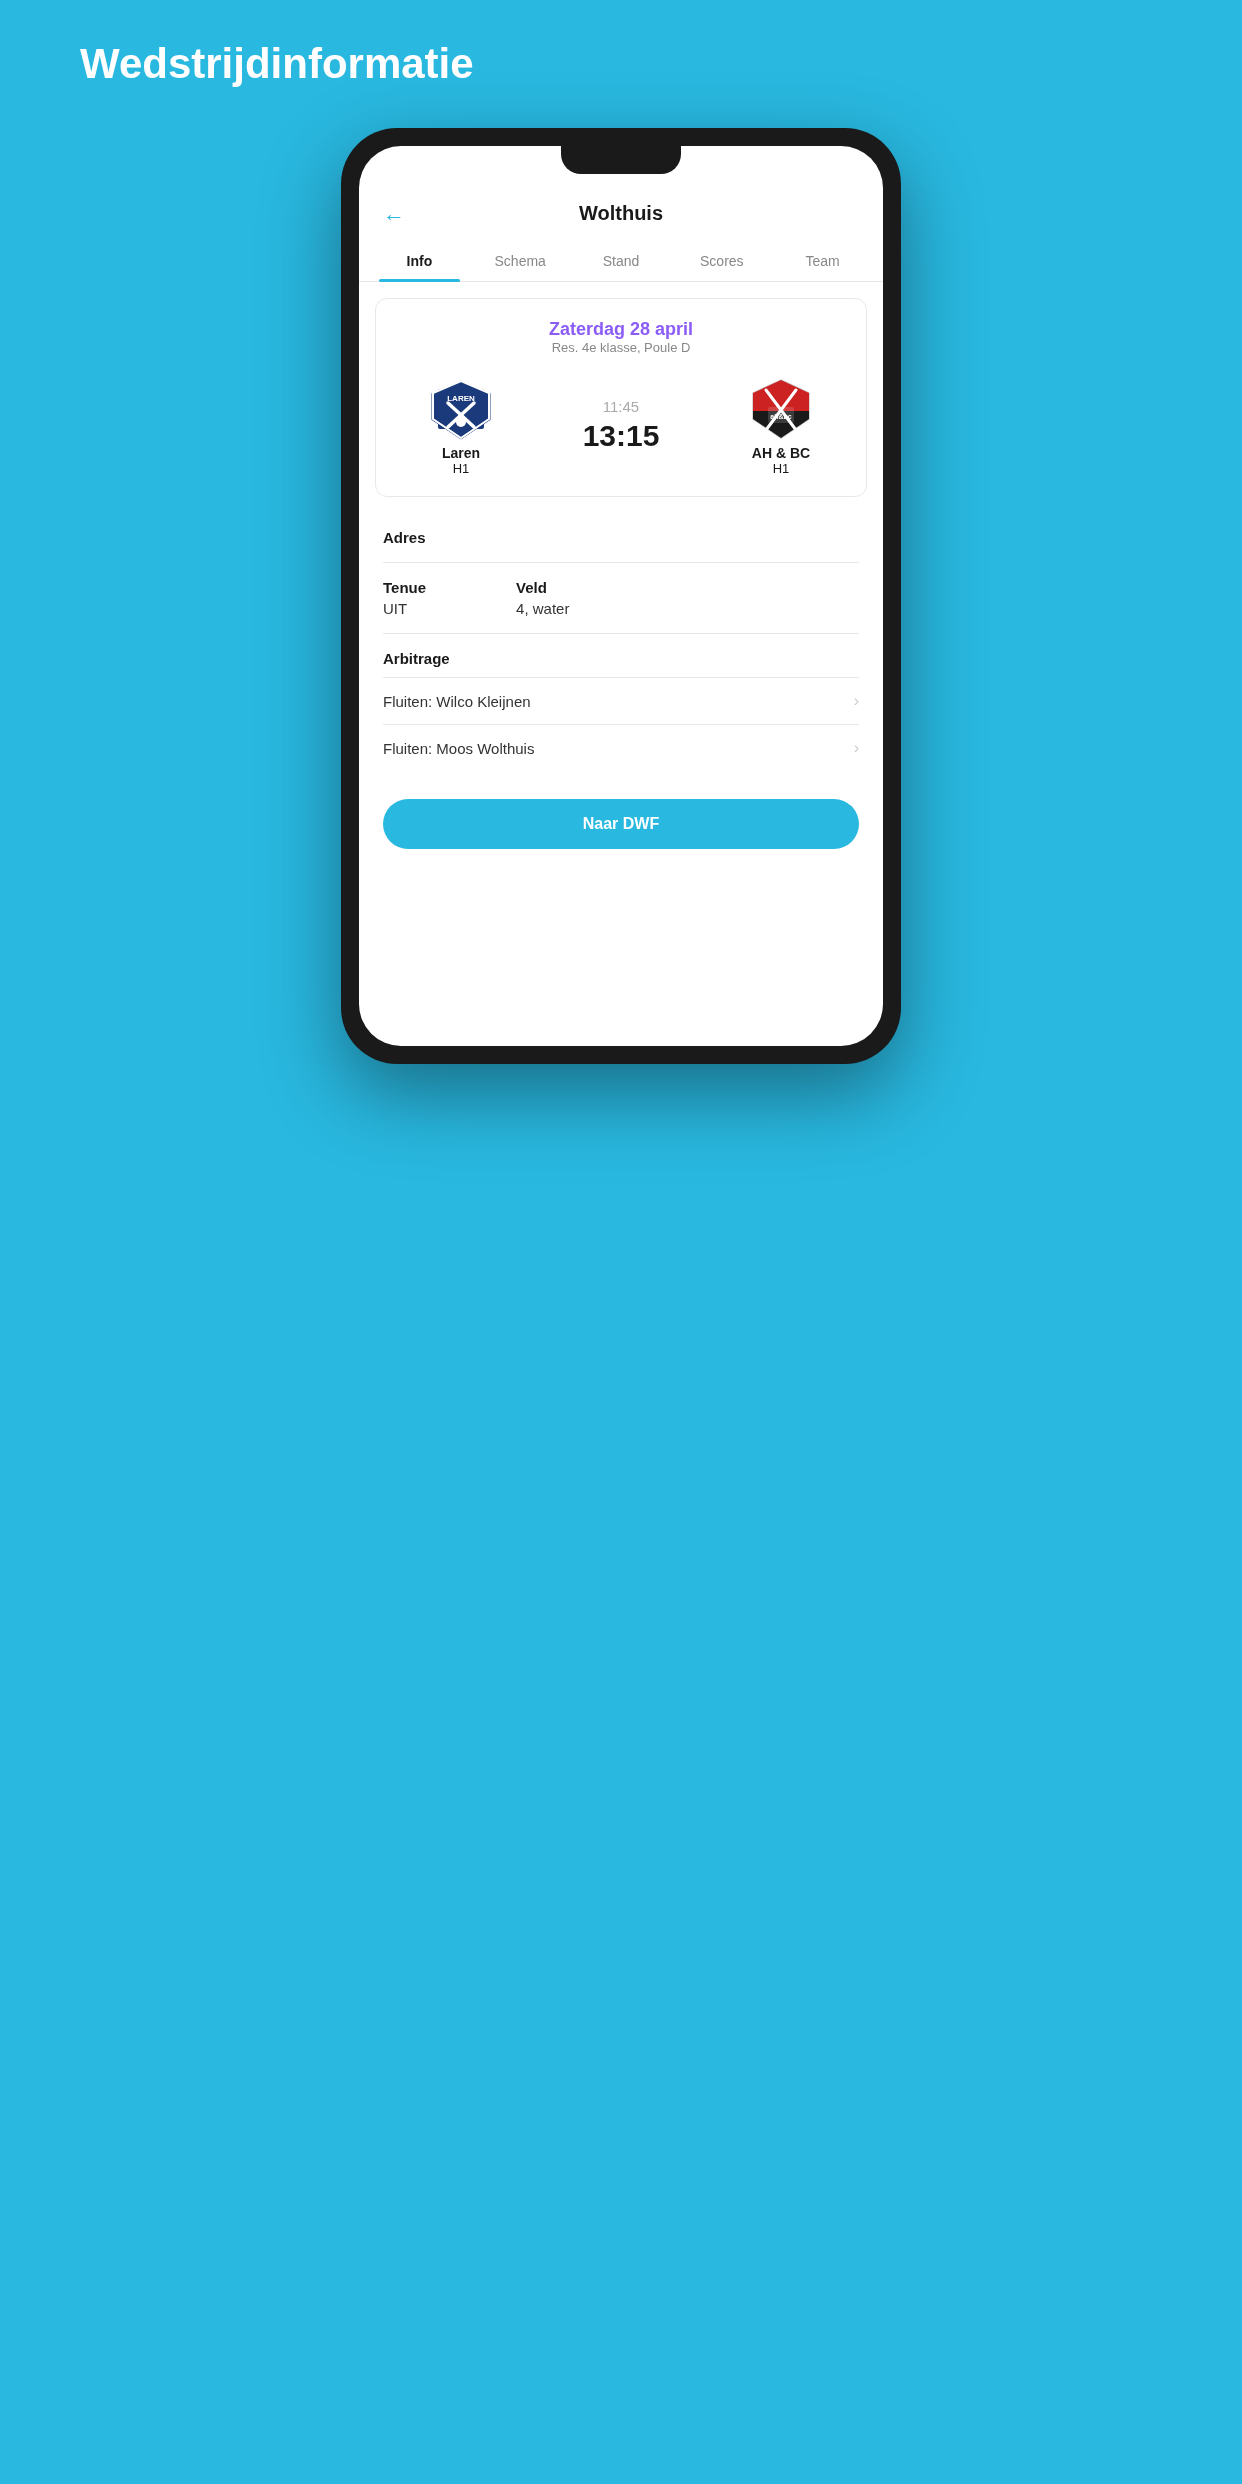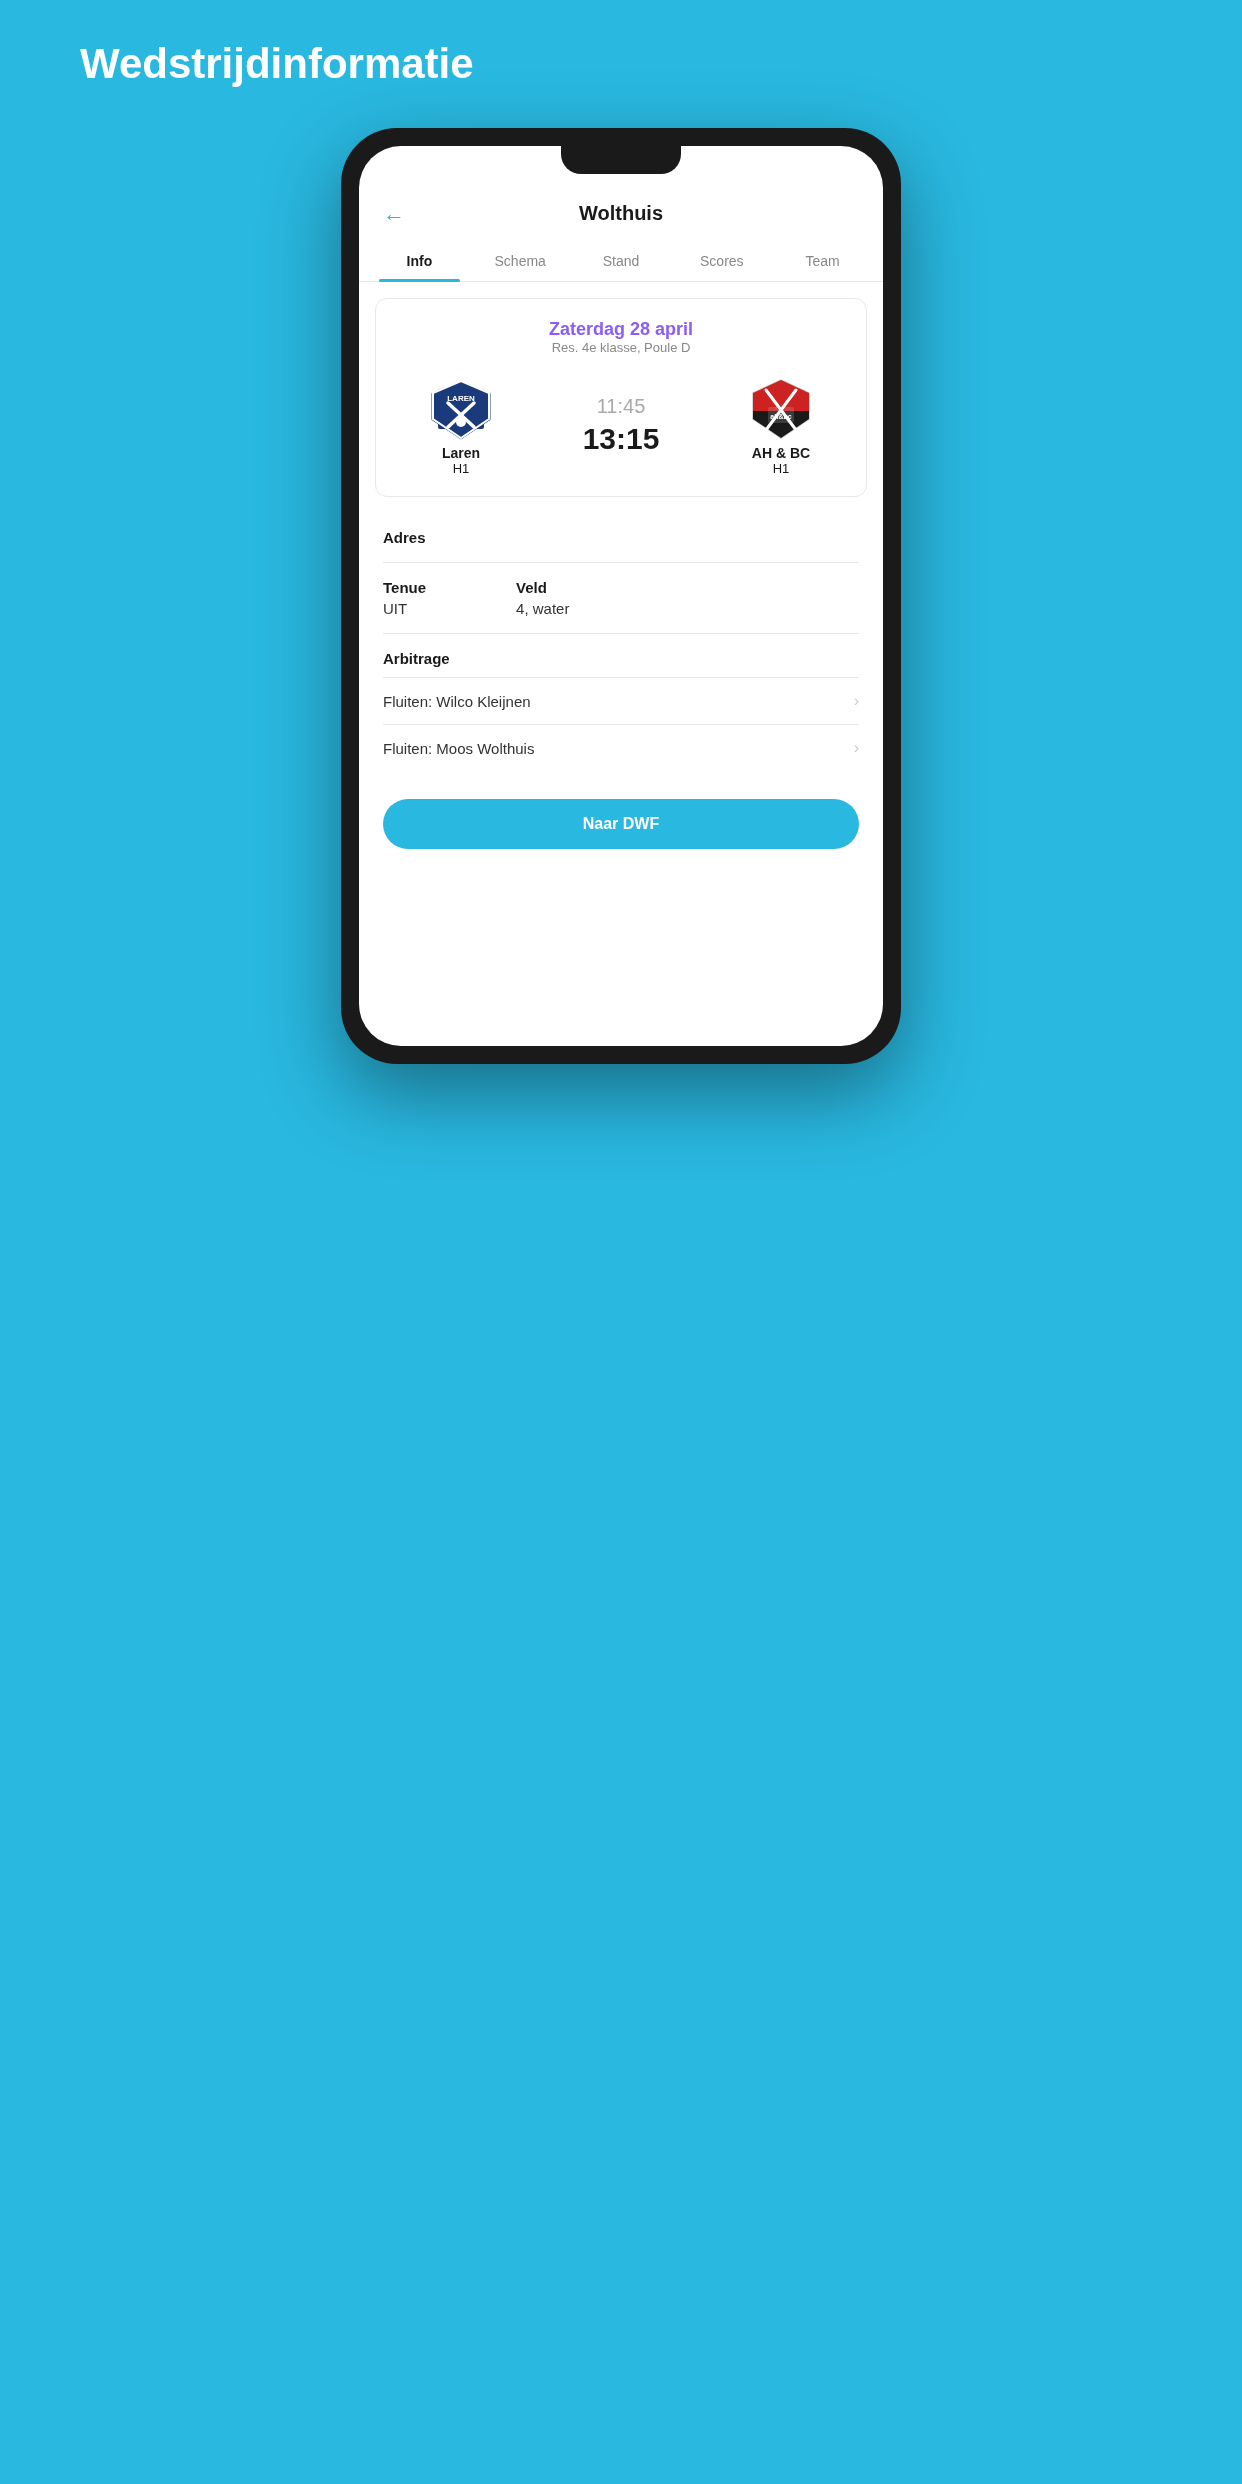--- a/index.html
+++ b/index.html
@@ -148,21 +148,21 @@
       font-size: 13px;
       color: #1a1a1a;
       text-align: center;
     }
     .score-block {
       display: flex;
       flex-direction: column;
       align-items: center;
     }
     .score-time {
-      font-size: 20px;
+      font-size: 15px;
       color: #aaa;
       margin-bottom: 4px;
     }
     .score-main {
       font-size: 30px;
       font-weight: 800;
       color: #1a1a1a;
     }
 
     

